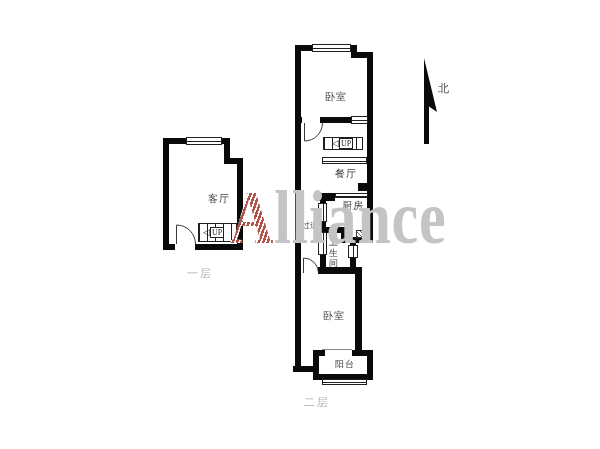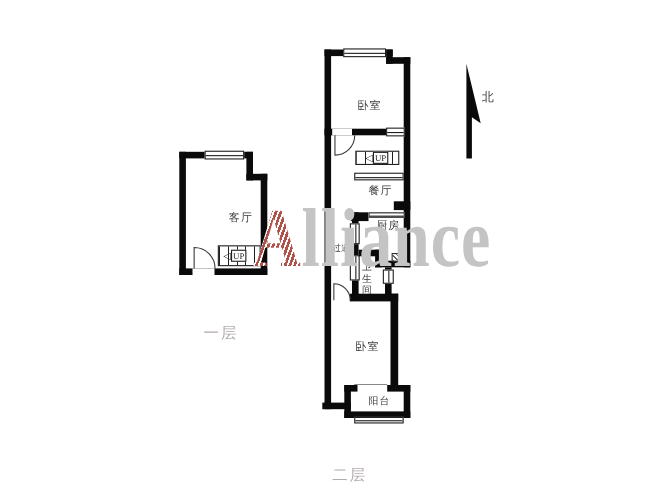--- a/index.html
+++ b/index.html
@@ -16,21 +16,21 @@
   .stairs{position:absolute;background:
       repeating-linear-gradient(90deg,#1f1f1f 0 1px,transparent 1px 8px);
       border:1px solid #1f1f1f;box-sizing:border-box;background-color:#fff;}
   .stairlbl{position:absolute;display:flex;align-items:center;font-size:8px;color:#1f1f1f;line-height:9px;}
   .stairlbl .arr{font-size:9px;line-height:9px;}
   .stairlbl .upbox{border:1px solid #1f1f1f;padding:0 1px;background:#fff;font-size:8px;line-height:9px;}
   
   .lbl{position:absolute;color:#3d3d3d;font-size:10px;letter-spacing:1px;text-align:right;line-height:11px;}
   .lbl.small{font-size:8px;letter-spacing:0;}
   .lbl.vert{word-break:break-all;letter-spacing:0;font-size:9px;line-height:10.5px;text-align:right;}
-  .caption{position:absolute;color:#b3abab;font-size:14px;letter-spacing:2px;text-align:right;margin-top:28px;}
+  .caption{position:absolute;color:#b3abab;font-size:11px;letter-spacing:2px;text-align:center;}
   .north-label{position:absolute;color:#3d3d3d;font-size:11px;}
   
   .hatch{position:absolute;border:1px solid #333;box-sizing:border-box;
          background:repeating-linear-gradient(45deg,#666 0 1px,#fff 1px 3px);}
   
   .watermark{position:absolute;left:230px;top:179px;z-index:50;pointer-events:none;
              font-family:"Liberation Serif",serif;font-weight:bold;font-size:76px;line-height:76px;
              transform:scaleX(0.79);transform-origin:left top;letter-spacing:1px;white-space:nowrap;}
   .wm-rest{color:#c4c4c4;}
   .wm-a{color:#bb5f57;}

